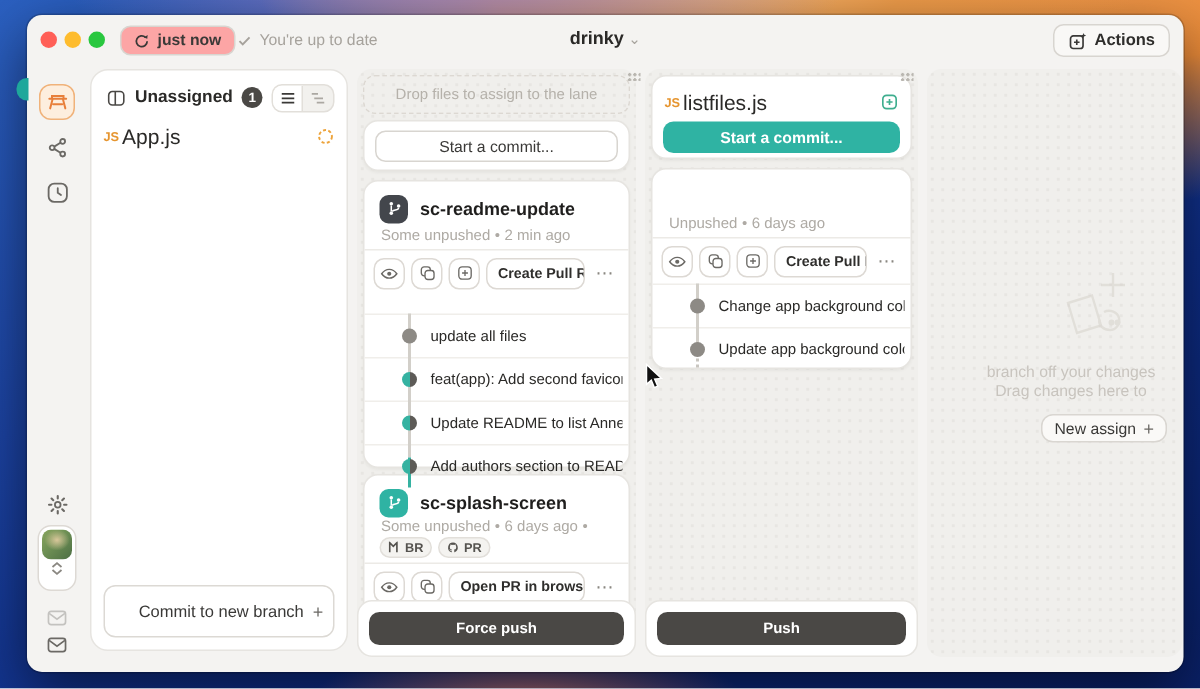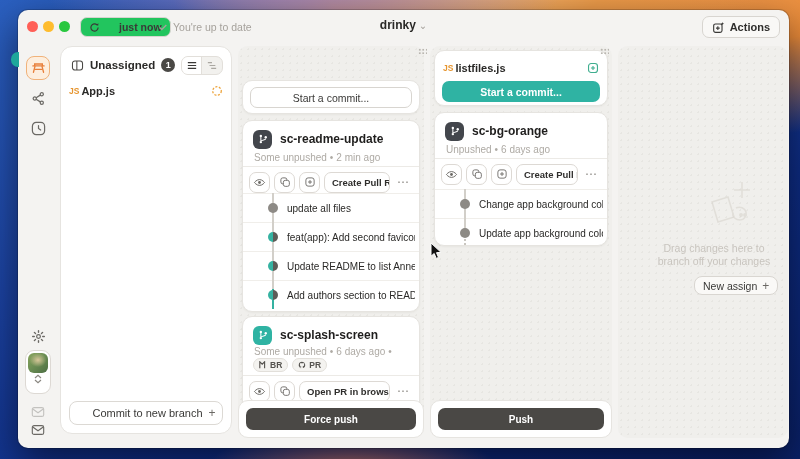--- a/index.html
+++ b/index.html
@@ -23,22 +23,22 @@
   }
 
   
   .titlebar{ position:absolute; left:0; top:0; right:0; height:34px; }
   .light{ position:absolute; top:11px; width:11px; height:11px; border-radius:50%; }
   .light.r{ left:9px;  background:#ff5f57; }
   .light.y{ left:25px; background:#febc2e; }
   .light.g{ left:41px; background:#29c73f; }
   .sync-badge{
     position:absolute; left:62px; top:7px; height:20px; padding:0 8px;
-    display:flex; align-items:center; gap:19px;
-    border:1px solid #d8d5d0; border-radius:7px; background:#22c55e;
+    display:flex; align-items:center; gap:5px;
+    border:1px solid #d8d5d0; border-radius:7px; background:#fca5a5;
     font-size:10.5px; font-weight:700; color:#3a3937;
   }
   .uptodate{
     position:absolute; left:140px; top:7px; height:20px;
     display:flex; align-items:center; gap:5px;
     font-size:10.5px; color:#a6a29c;
   }
   .proj-title{
     position:absolute; left:0; right:0; top:8px; text-align:center;
     font-size:12px; font-weight:700; color:#2a2927;
@@ -96,24 +96,24 @@
   .ua-title{ font-size:11.5px; font-weight:700; color:#2a2927; }
   .count-badge{ width:14px; height:14px; border-radius:50%; background:#4a4845; color:#fff;
     font-size:9px; font-weight:700; display:flex; align-items:center; justify-content:center; }
   .view-toggle{ margin-left:auto; display:flex; border:1px solid #e2dfda; border-radius:7px;
     overflow:hidden; background:#f2f1ee; }
   .view-toggle .vt{ width:20px; height:17px; display:flex; align-items:center; justify-content:center; }
   .view-toggle .vt.active{ background:#fff; border-right:1px solid #e2dfda; }
   .file-row{ position:absolute; left:8px; right:8px; top:34px; height:20px;
     display:flex; align-items:center; gap:2px; }
   .js-badge{ font-size:8.5px; font-weight:700; color:#e6952f; }
-  .file-name{ font-size:11px; color:#2a2927;font-weight:bold; }
+  .file-name{ font-size:14px; color:#2a2927; }
   .file-status{ margin-left:auto; }
   .commit-new-btn{
-    position:absolute; left:8px; right:8px; bottom:8px; height:24px;
+    position:absolute; left:8px; right:8px; bottom:8px; height:35px;
     border:1px solid #dcd9d4; border-radius:8px; background:#fff;
     display:flex; align-items:center; justify-content:center; gap:6px;
     font-size:11px; color:#3a3937;padding-left:16px;
   }
   .plus-mark{ color:#6b6965; font-size:12px; }
 
   
   .lane-center{ left:180px; width:186px; }
   .lane-right{ left:372px; width:182px; }
   .lane-empty{ left:560px; width:170px; }
@@ -346,20 +346,23 @@
           </span>
         </div>
 
         <div class="commit-new-btn">
           <span>Commit to new branch</span>
           <span class="plus-mark">+</span>
         </div>
       </div>
 
       <div class="lane lane-center">
+        <div class="dropzone">
+          <span>Drop files to assign to the lane</span>
+        </div>
 
         <div class="card start-card">
           <div class="start-btn-outline">
             <span>Start a commit...</span>
           </div>
         </div>
 
         <div class="card" style="top:74px; height:192px;">
           <div class="bc-title-row">
             <span class="branch-badge dark">
@@ -397,21 +400,21 @@
             </span>
             <span class="pr-btn">
               <span>Create Pull Request</span>
               <svg width="11" height="11" viewBox="0 0 16 16">
                   <path d="M8 1.3a6.7 6.7 0 0 0-2.1 13c.3.1.5-.1.5-.3v-1.2c-1.9.4-2.3-.9-2.3-.9-.3-.8-.7-1-.7-1-.6-.4 0-.4 0-.4.7 0 1 .7 1 .7.6 1 1.6.7 2 .5 0-.4.2-.7.4-.9-1.5-.2-3-.7-3-3.3 0-.7.2-1.3.7-1.8-.1-.2-.3-.9.1-1.8 0 0 .5-.2 1.8.7a6.4 6.4 0 0 1 3.3 0c1.3-.9 1.8-.7 1.8-.7.4.9.2 1.6.1 1.8.4.5.7 1.1.7 1.8 0 2.6-1.6 3.1-3.1 3.3.3.2.5.6.5 1.2v1.9c0 .2.1.4.5.3A6.7 6.7 0 0 0 8 1.3z" fill="#24292f"></path>
                 </svg>
             </span>
             <span class="kebab">⋯</span>
           </div>
 
-          <div class="commits" style="top:72px; height:116px;">
+          <div class="commits" style="top:88px; height:116px;">
             <div class="rail-line" style="top:0; bottom:20px;"></div>
             <div class="rail-line teal" style="bottom:0; height:20px;"></div>
             <div class="commit-row">
               <span class="dot local"></span>
               <span class="commit-msg">update all files</span>
             </div>
             <div class="commit-row">
               <span class="dot pushed"></span>
               <span class="commit-msg">feat(app): Add second favicon to ...</span>
             </div>
@@ -501,31 +504,20 @@
                   <path d="M7 4.6v4.8M4.6 7h4.8" stroke="#3fae8f" stroke-width="1.3"></path>
                 </svg>
             </span>
           </div>
           <div class="start-btn-teal">
             <span>Start a commit...</span>
           </div>
         </div>
 
         <div class="card" style="top:66px; height:134px;">
-          <div class="bc-title-row">
-            <span class="branch-badge dark">
-              <svg width="12" height="12" viewBox="0 0 14 14">
-                  <circle cx="4.5" cy="3.4" r="1.4" fill="#fff"></circle>
-                  <circle cx="4.5" cy="10.6" r="1.4" fill="#fff"></circle>
-                  <circle cx="10.2" cy="5" r="1.4" fill="#fff"></circle>
-                  <path d="M4.5 4.8v4.4M10.2 6.4c0 2.2-3.2 1.4-5 2.8" fill="none" stroke="#fff" stroke-width="1.2"></path>
-                </svg>
-            </span>
-            <span class="bc-name">sc-bg-orange</span>
-          </div>
           <div class="bc-meta" style="top:31px">
             <span>Unpushed</span><span class="sep">•</span><span>6 days ago</span>
           </div>
 
           <div class="action-row" style="top:45px">
             <span class="icon-btn">
               <svg width="13" height="13" viewBox="0 0 16 16">
                   <path d="M1.8 8S4.3 4.4 8 4.4 14.2 8 14.2 8 11.7 11.6 8 11.6 1.8 8 1.8 8z" fill="none" stroke="#6b6965" stroke-width="1.2"></path>
                   <circle cx="8" cy="8" r="1.7" fill="#6b6965"></circle>
                 </svg>
@@ -578,22 +570,22 @@
               <g fill="none" stroke="#d6d2cb" stroke-width="1.6">
                 <path d="M42 4v16M34 12h16"></path>
                 <path d="M12 24l16-5 6 20-16 5z"></path>
                 <path d="M36 30c4-2 9 0 10 4 1 4-2 8-6 8s-8-3-7-7"></path>
                 <circle cx="41" cy="37" r="1.2" fill="#d6d2cb"></circle>
                 <circle cx="45" cy="37" r="1.2" fill="#d6d2cb"></circle>
               </g>
             </svg>
         </div>
         <div class="empty-hint">
+          <div>branch off your changes</div>
           <div>Drag changes here to</div>
-          <div>branch off your changes</div>
         </div>
         <div class="new-branch-btn">
           <span>New assign</span>
           <span class="plus-mark">+</span>
         </div>
       </div>
 
       <div class="handle-dots" style="left:360px"></div>
       <div class="handle-dots" style="left:542px"></div>
     </div>

